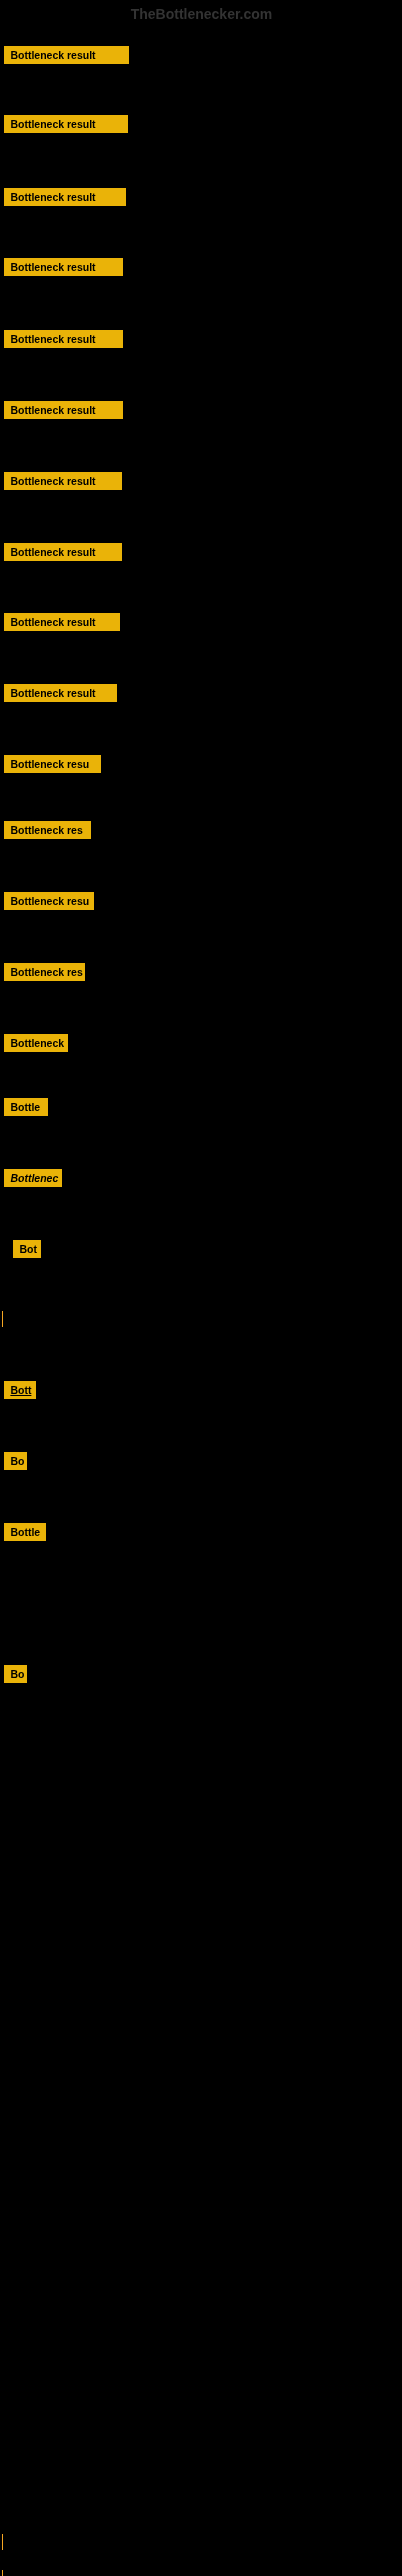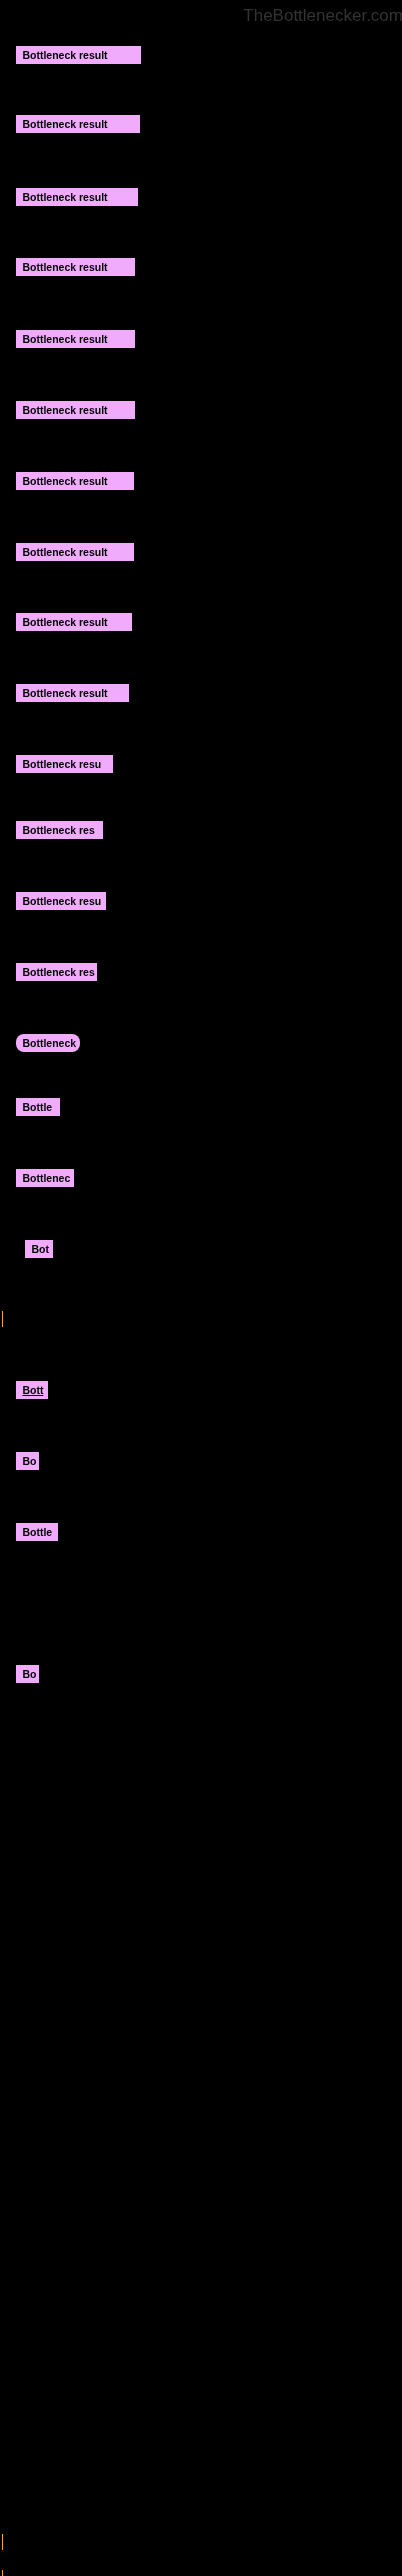--- a/index.html
+++ b/index.html
@@ -12,35 +12,35 @@
       min-height: 2576px;
       background-color: #000000;
       font-family: Arial, sans-serif;
       position: relative;
     }
     .site-title {
       position: absolute;
       top: 6.4px;
       left: 0;
       right: 0;
-      text-align: right;
+      text-align: center;
       color: #333333;
-      font-size: 17px;
-      font-weight: normal;
+      font-size: 14px;
+      font-weight: bold;
     }
     .bottleneck-badge {
       position: absolute;
-      background-color: #f0abfc;
+      background-color: #eab308;
       color: #000000;
       font-size: 10.5px;
       font-weight: bold;
       padding: 3.2px 6.4px;
       white-space: nowrap;
       overflow: hidden;
-      left: 16px;
+      left: 4px;
     }
     .vertical-line {
       position: absolute;
       left: 1.6px;
       width: 1.6px;
       background-color: #f5a623;
       height: 16px;
     }
   </style>
 </head>
@@ -56,23 +56,23 @@
     <div class="bottleneck-badge" style="top: 330px; max-width: 119px; width: 119px;">Bottleneck result</div>
     <div class="bottleneck-badge" style="top: 401px; max-width: 119px; width: 119px;">Bottleneck result</div>
     <div class="bottleneck-badge" style="top: 472px; max-width: 118px; width: 118px;">Bottleneck result</div>
     <div class="bottleneck-badge" style="top: 543px; max-width: 118px; width: 118px;">Bottleneck result</div>
     <div class="bottleneck-badge" style="top: 613px; max-width: 116px; width: 116px;">Bottleneck result</div>
     <div class="bottleneck-badge" style="top: 684px; max-width: 113px; width: 113px;">Bottleneck result</div>
     <div class="bottleneck-badge" style="top: 755px; max-width: 97px; width: 97px;">Bottleneck resu</div>
     <div class="bottleneck-badge" style="top: 821px; max-width: 87px; width: 87px;">Bottleneck res</div>
     <div class="bottleneck-badge" style="top: 892px; max-width: 90px; width: 90px;">Bottleneck resu</div>
     <div class="bottleneck-badge" style="top: 963px; max-width: 81px; width: 81px;">Bottleneck res</div>
-    <div class="bottleneck-badge" style="top: 1034px; max-width: 64px; width: 64px; border-radius: 8px;">Bottleneck</div>
+    <div class="bottleneck-badge" style="top: 1034px; max-width: 64px; width: 64px;">Bottleneck</div>
     <div class="bottleneck-badge" style="top: 1098px; max-width: 44px; width: 44px;">Bottle</div>
-    <div class="bottleneck-badge" style="top: 1169px; max-width: 58px; width: 76px;">Bottlenec</div>
+    <div class="bottleneck-badge" style="top: 1169px; max-width: 58px; width: 76px; font-style: italic;">Bottlenec</div>
     <div class="bottleneck-badge" style="top: 1240px; max-width: 28px; width: 28px; margin-left: 9px;">Bot</div>
     <div class="bottleneck-badge" style="top: 1381px; max-width: 32px; width: 32px; text-decoration: underline;">Bott</div>
     <div class="bottleneck-badge" style="top: 1452px; max-width: 22.5px; width: 22.5px;">Bo</div>
     <div class="bottleneck-badge" style="top: 1523px; max-width: 42px; width: 42px;">Bottle</div>
     <div class="bottleneck-badge" style="top: 1665px; max-width: 22.5px; width: 22.5px;">Bo</div>
   </div>
 <div id="lines-container">
     <div class="vertical-line" style="top: 1311px; height: 16px;"></div>
     <div class="vertical-line" style="top: 2534px; height: 16px;"></div>
     <div class="vertical-line" style="top: 2570px; height: 16px;"></div>

